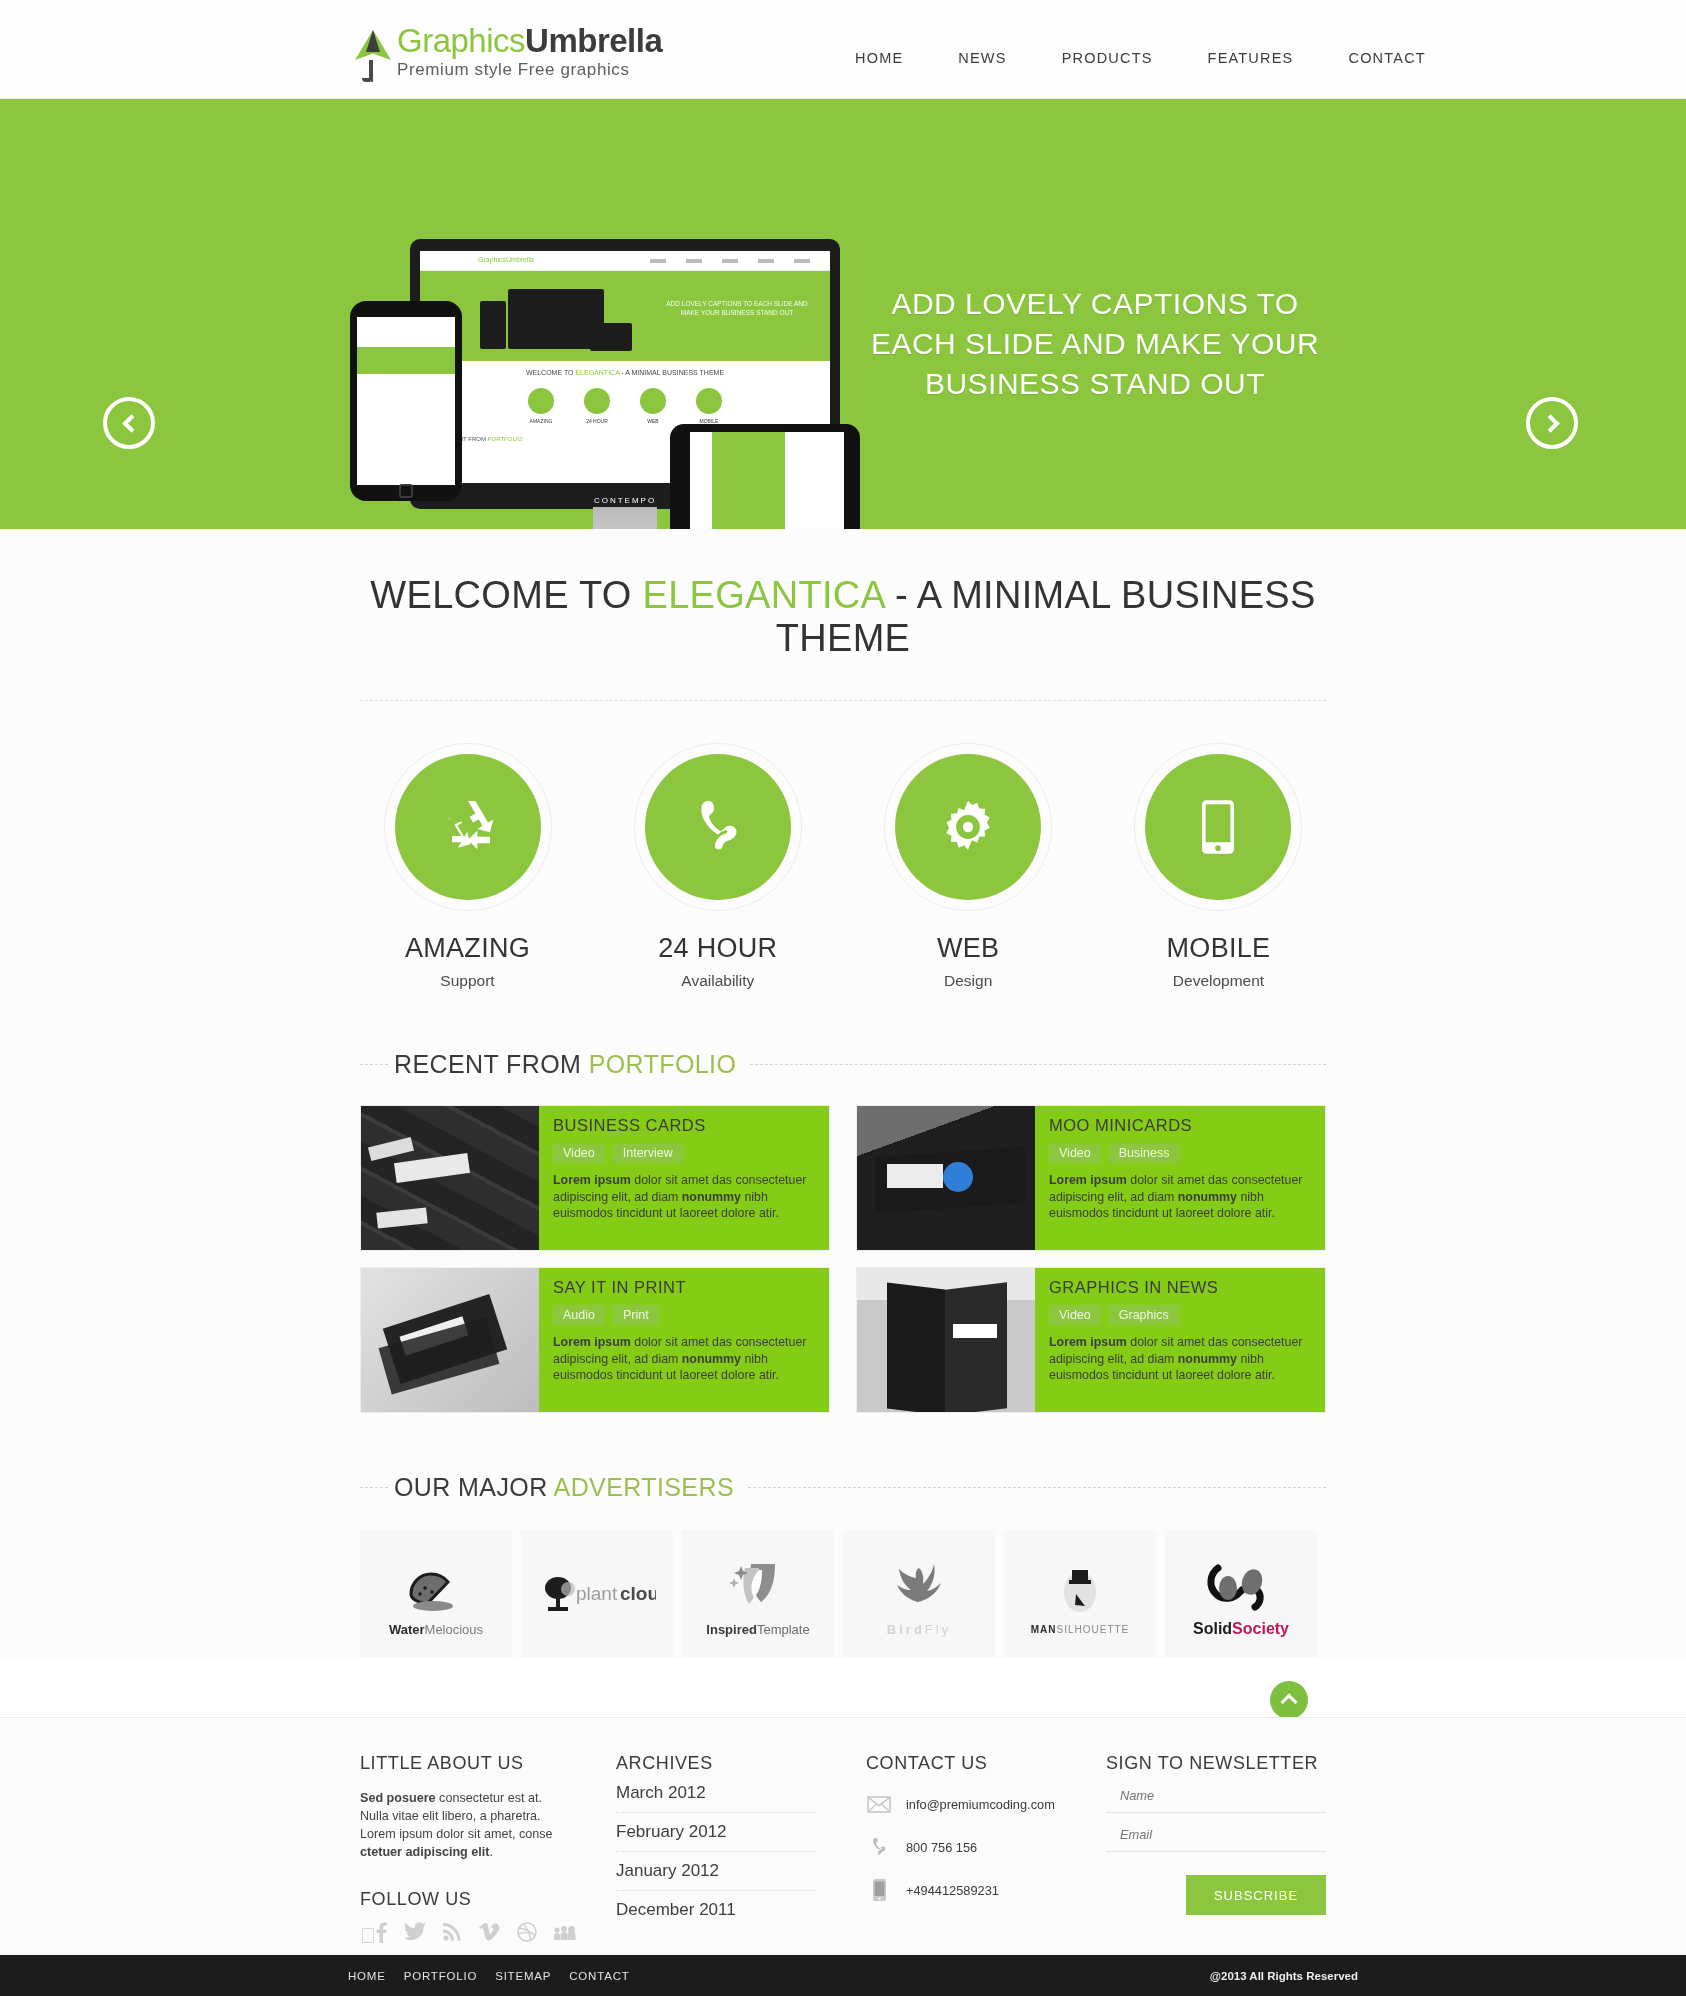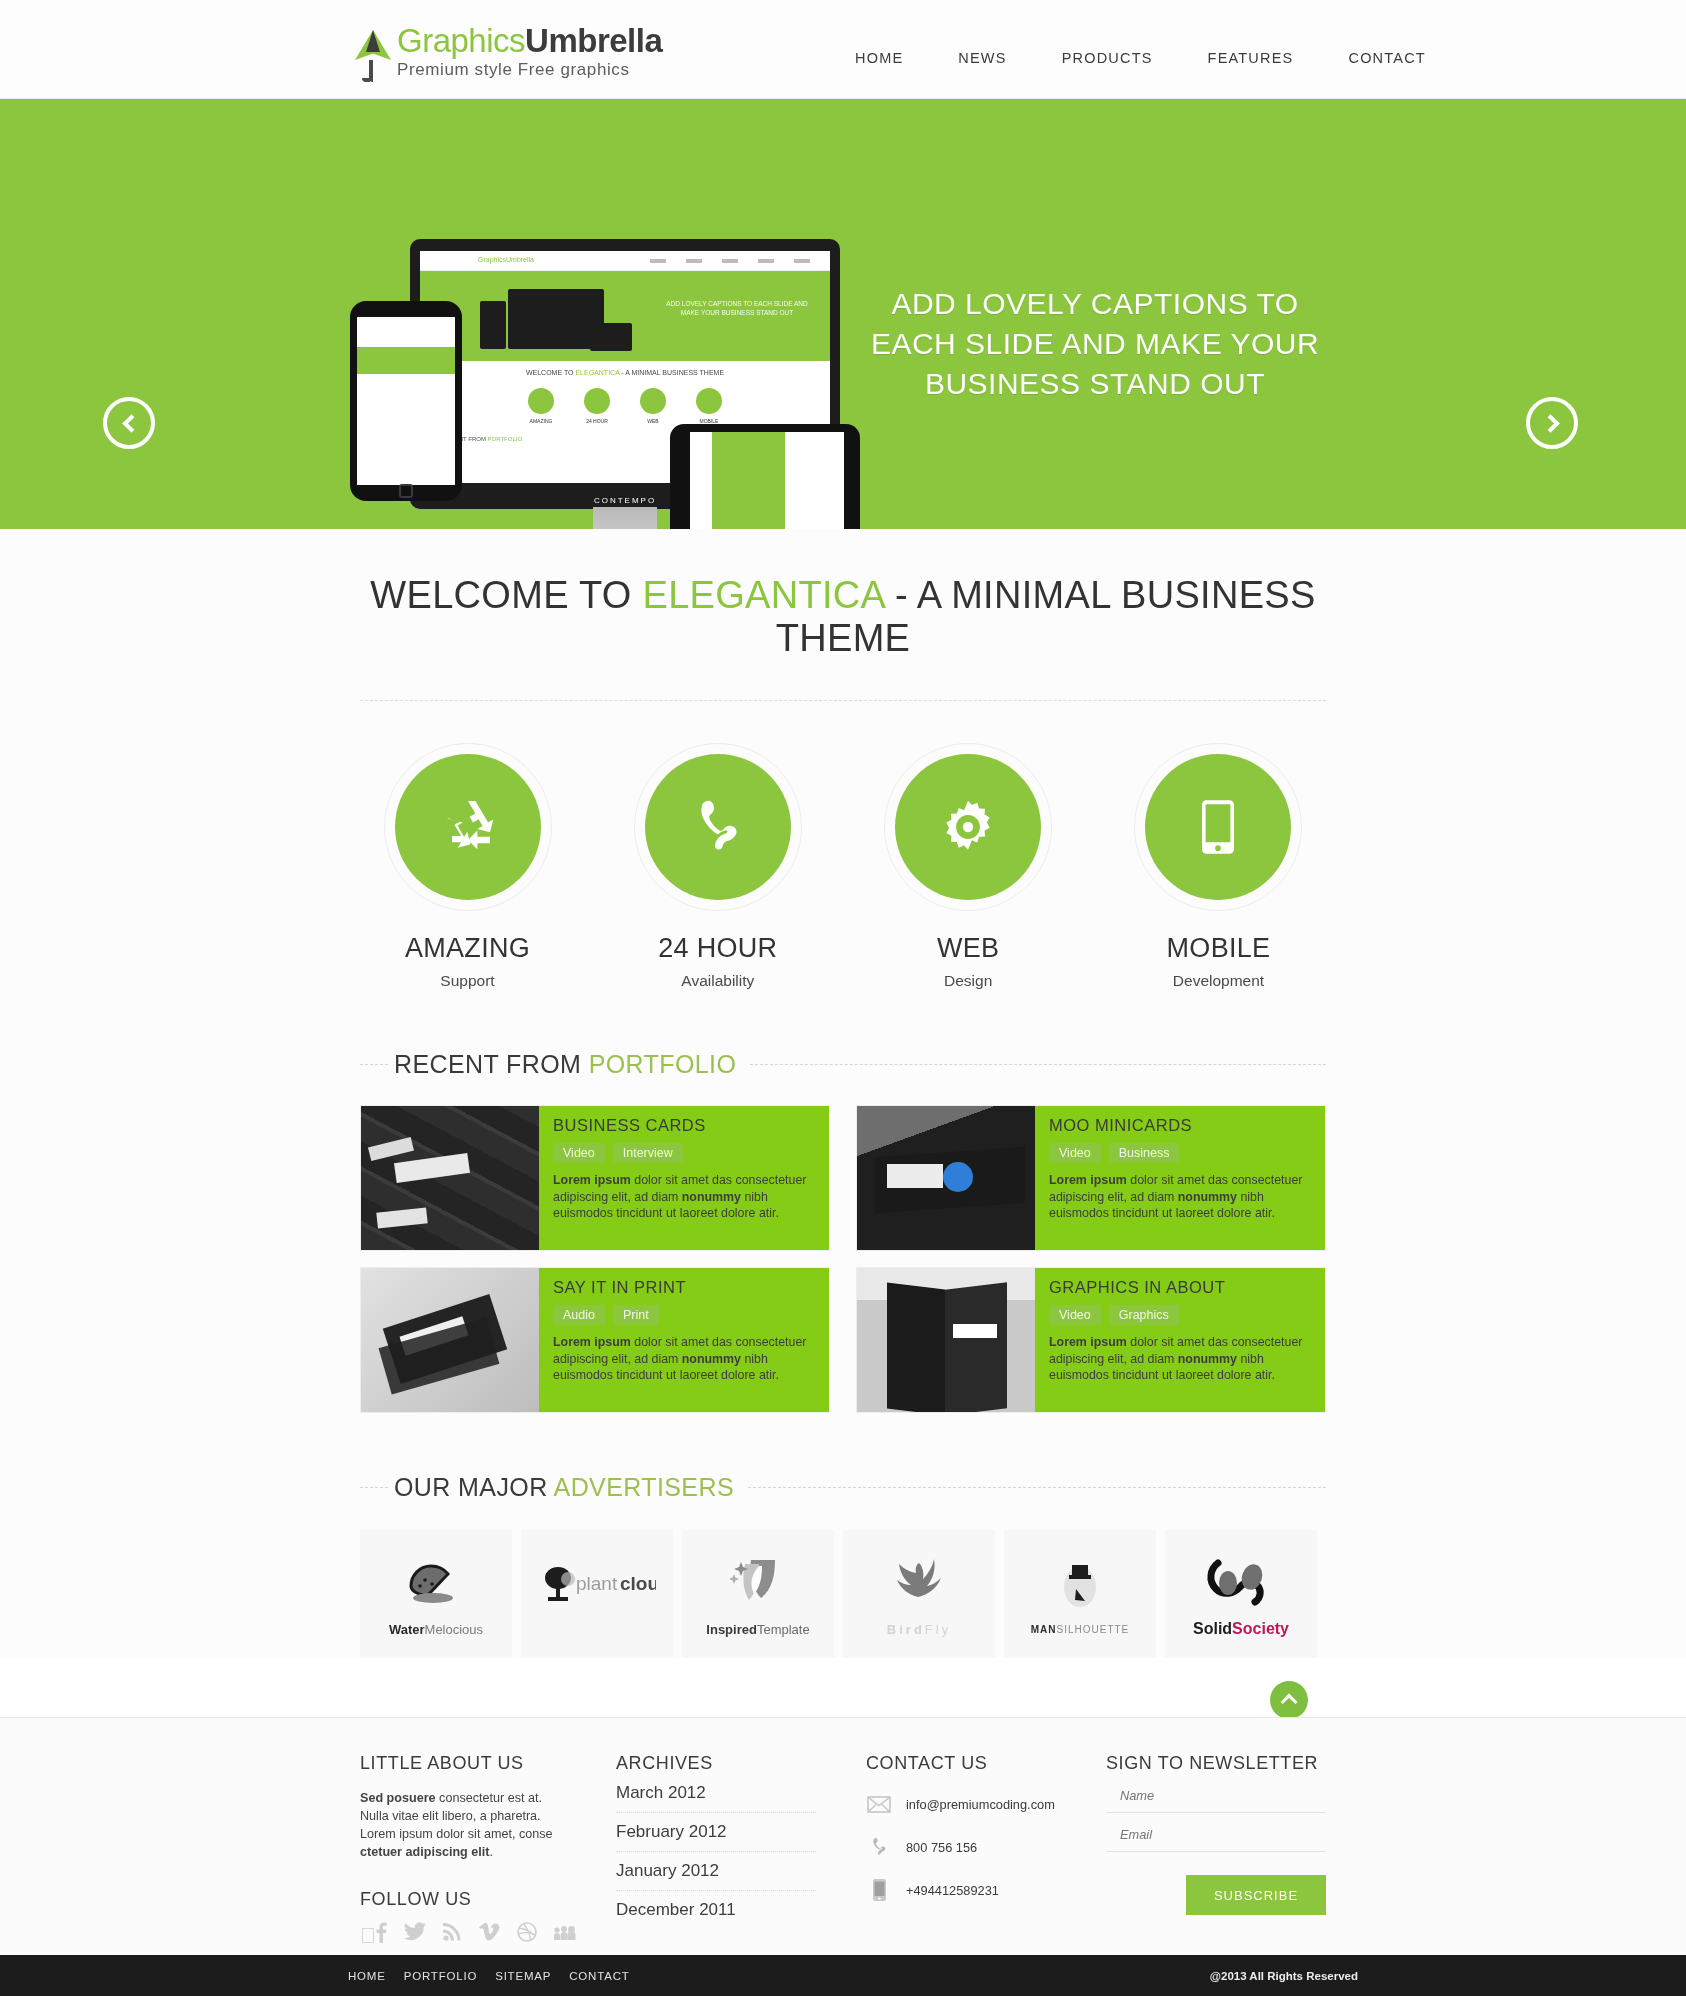--- a/index.html
+++ b/index.html
@@ -146,21 +146,21 @@
   .pf-body { padding:10px 14px 0 14px; flex:1; }
   .pf-title { font-size:16.5px; color:#3a3a3a; letter-spacing:.5px; }
   .pf-tags { display:flex; gap:8px; margin-top:8px; }
   .pf-tag { background:#8cc63e; color:#f0f5e6; font-size:12.5px; padding:3px 10px; }
   .pf-text { font-size:12.4px; color:#3d3d3d; line-height:16.5px; margin-top:9px; }
   .pf-text b { font-weight:700; }
 
   .adv { display:flex; gap:9px; margin-top:28px; }
   .adv-cell { width:152px; height:128px; background:#f7f7f7;
     display:flex; flex-direction:column; align-items:center; justify-content:center; }
-  .adv-logo { height:64px; display:flex; align-items:center; justify-content:center; }
+  .adv-logo { height:64px; display:flex; align-items:flex-end; justify-content:center; }
   .adv-name { font-size:13px; color:#7b7b7b; margin-top:6px; }
 
   .totop { position:absolute; right:18px; top:1152px; width:38px; height:38px;
     border-radius:50%; background:#7fbf3f; display:flex; align-items:center; justify-content:center; }
   .totop .up { width:12px; height:12px; border-top:3px solid #fff; border-left:3px solid #fff;
     transform:rotate(45deg); margin-top:4px; }
 
   
   .footer { position:absolute; top:1717px; left:0; width:1686px; height:238px;
     background:#fbfbfb; border-top:1px solid #e8e8e8; }
@@ -409,21 +409,21 @@
           </div>
         </div>
 
         <div class="pf-item">
           <div class="pf-thumb" style="background:linear-gradient(180deg,#e8e8e8 0 22%,#c9c9c9 22% 100%);">
             <div style="position:absolute;left:30px;top:18px;width:58px;height:126px;background:#1b1b1b;transform:skewY(7deg);"></div>
             <div style="position:absolute;left:88px;top:18px;width:62px;height:126px;background:#2a2a2a;transform:skewY(-7deg);"></div>
             <div style="position:absolute;left:96px;top:56px;width:44px;height:14px;background:#fff;"></div>
           </div>
           <div class="pf-body">
-            <div class="pf-title">GRAPHICS IN ABOUT</div>
+            <div class="pf-title">GRAPHICS IN NEWS</div>
             <div class="pf-tags">
               <span class="pf-tag">Video</span>
               <span class="pf-tag">Graphics</span>
             </div>
             <div class="pf-text"><b>Lorem ipsum</b><span> dolor sit amet das consectetuer adipiscing elit, ad diam </span><b>nonummy</b><span> nibh euismodos tincidunt ut laoreet dolore atir.</span></div>
           </div>
         </div>
       </div>
 
       <div class="sec-head">

